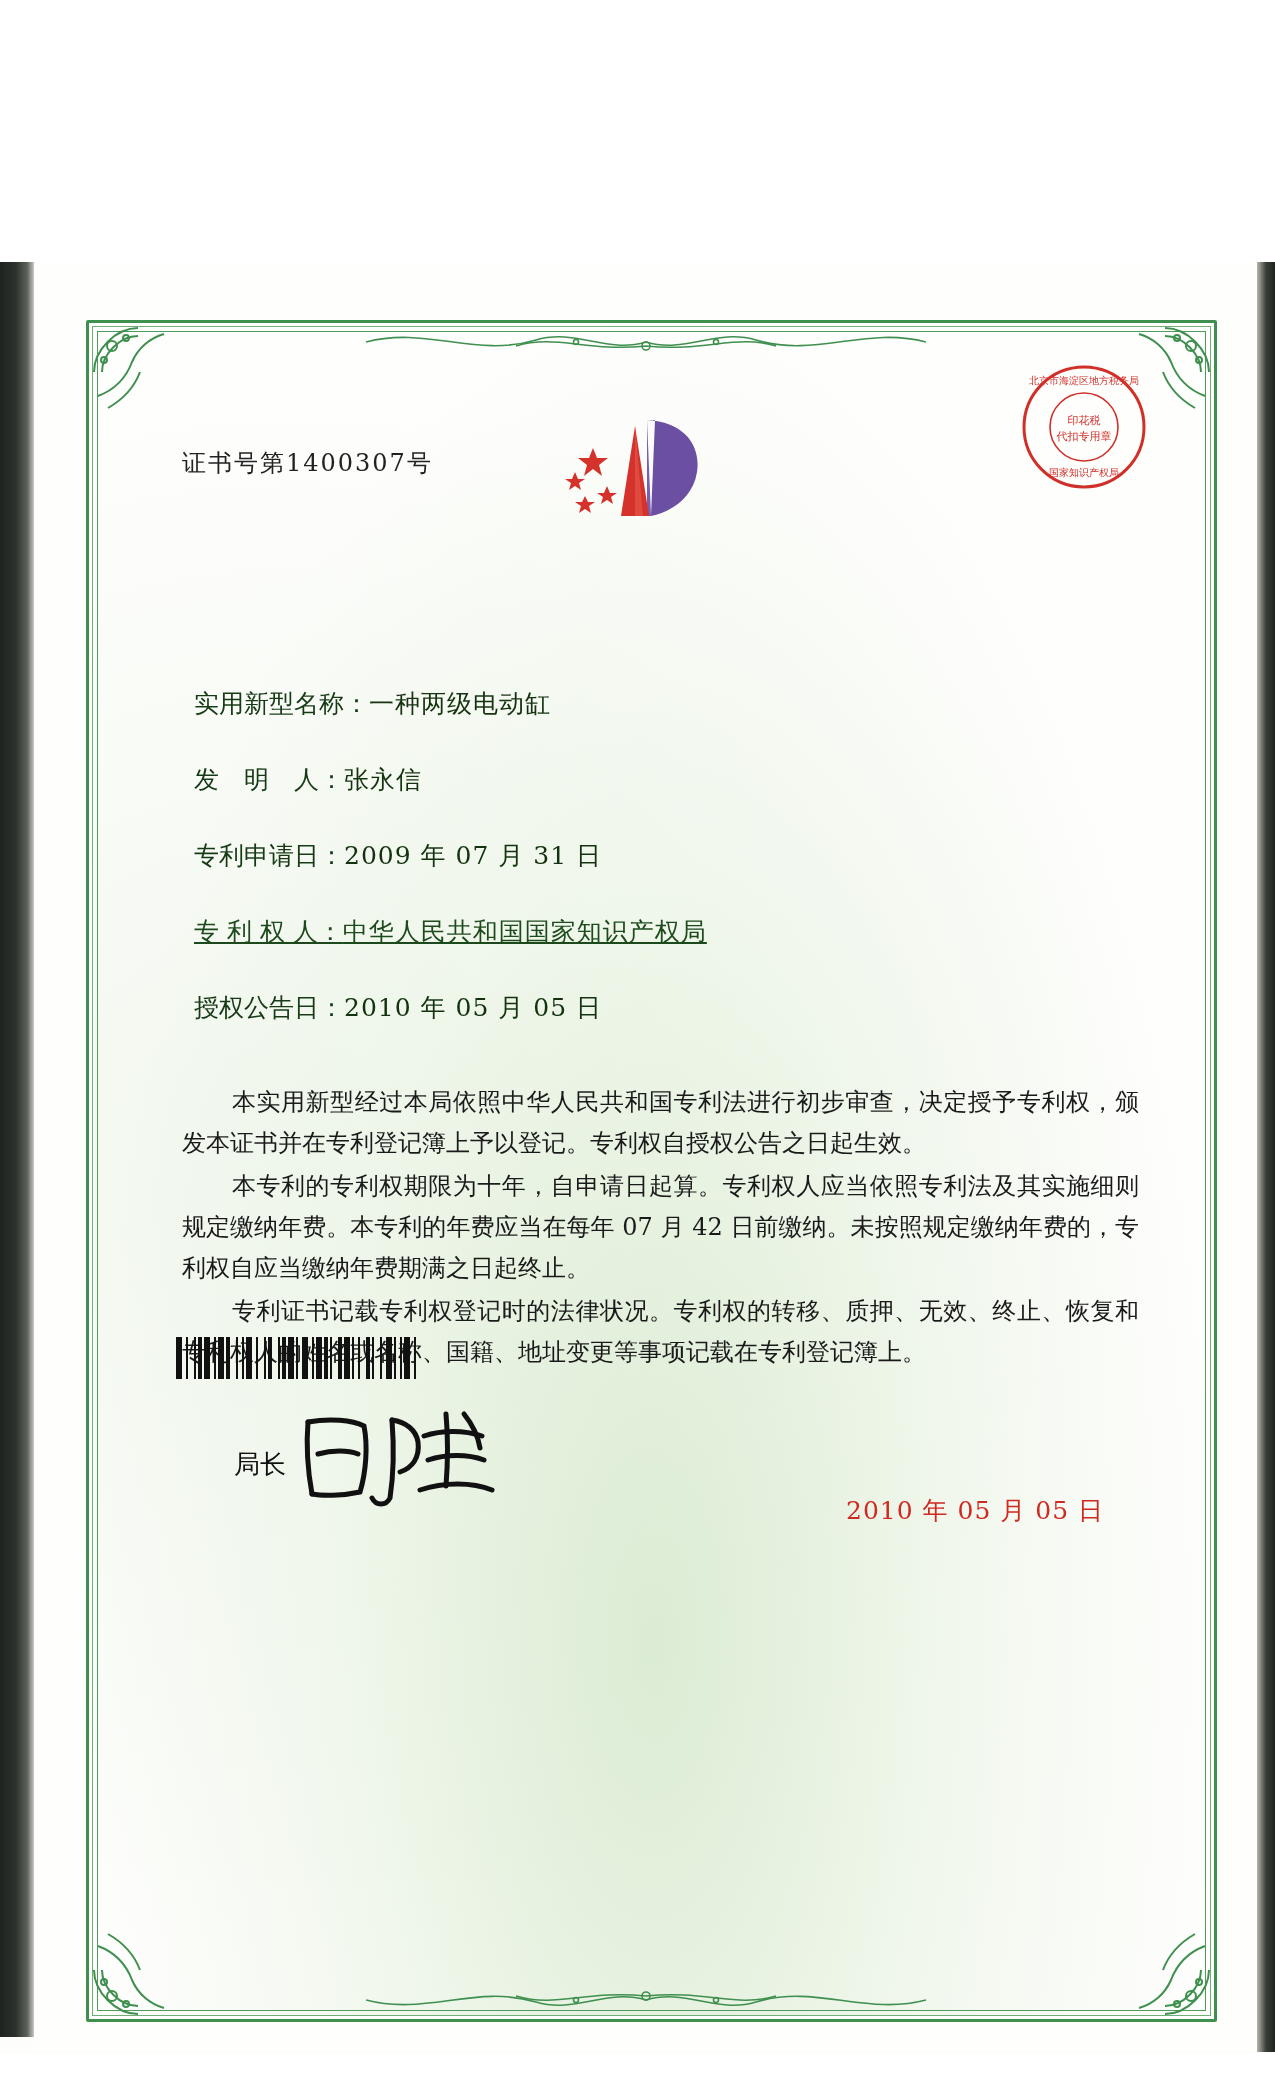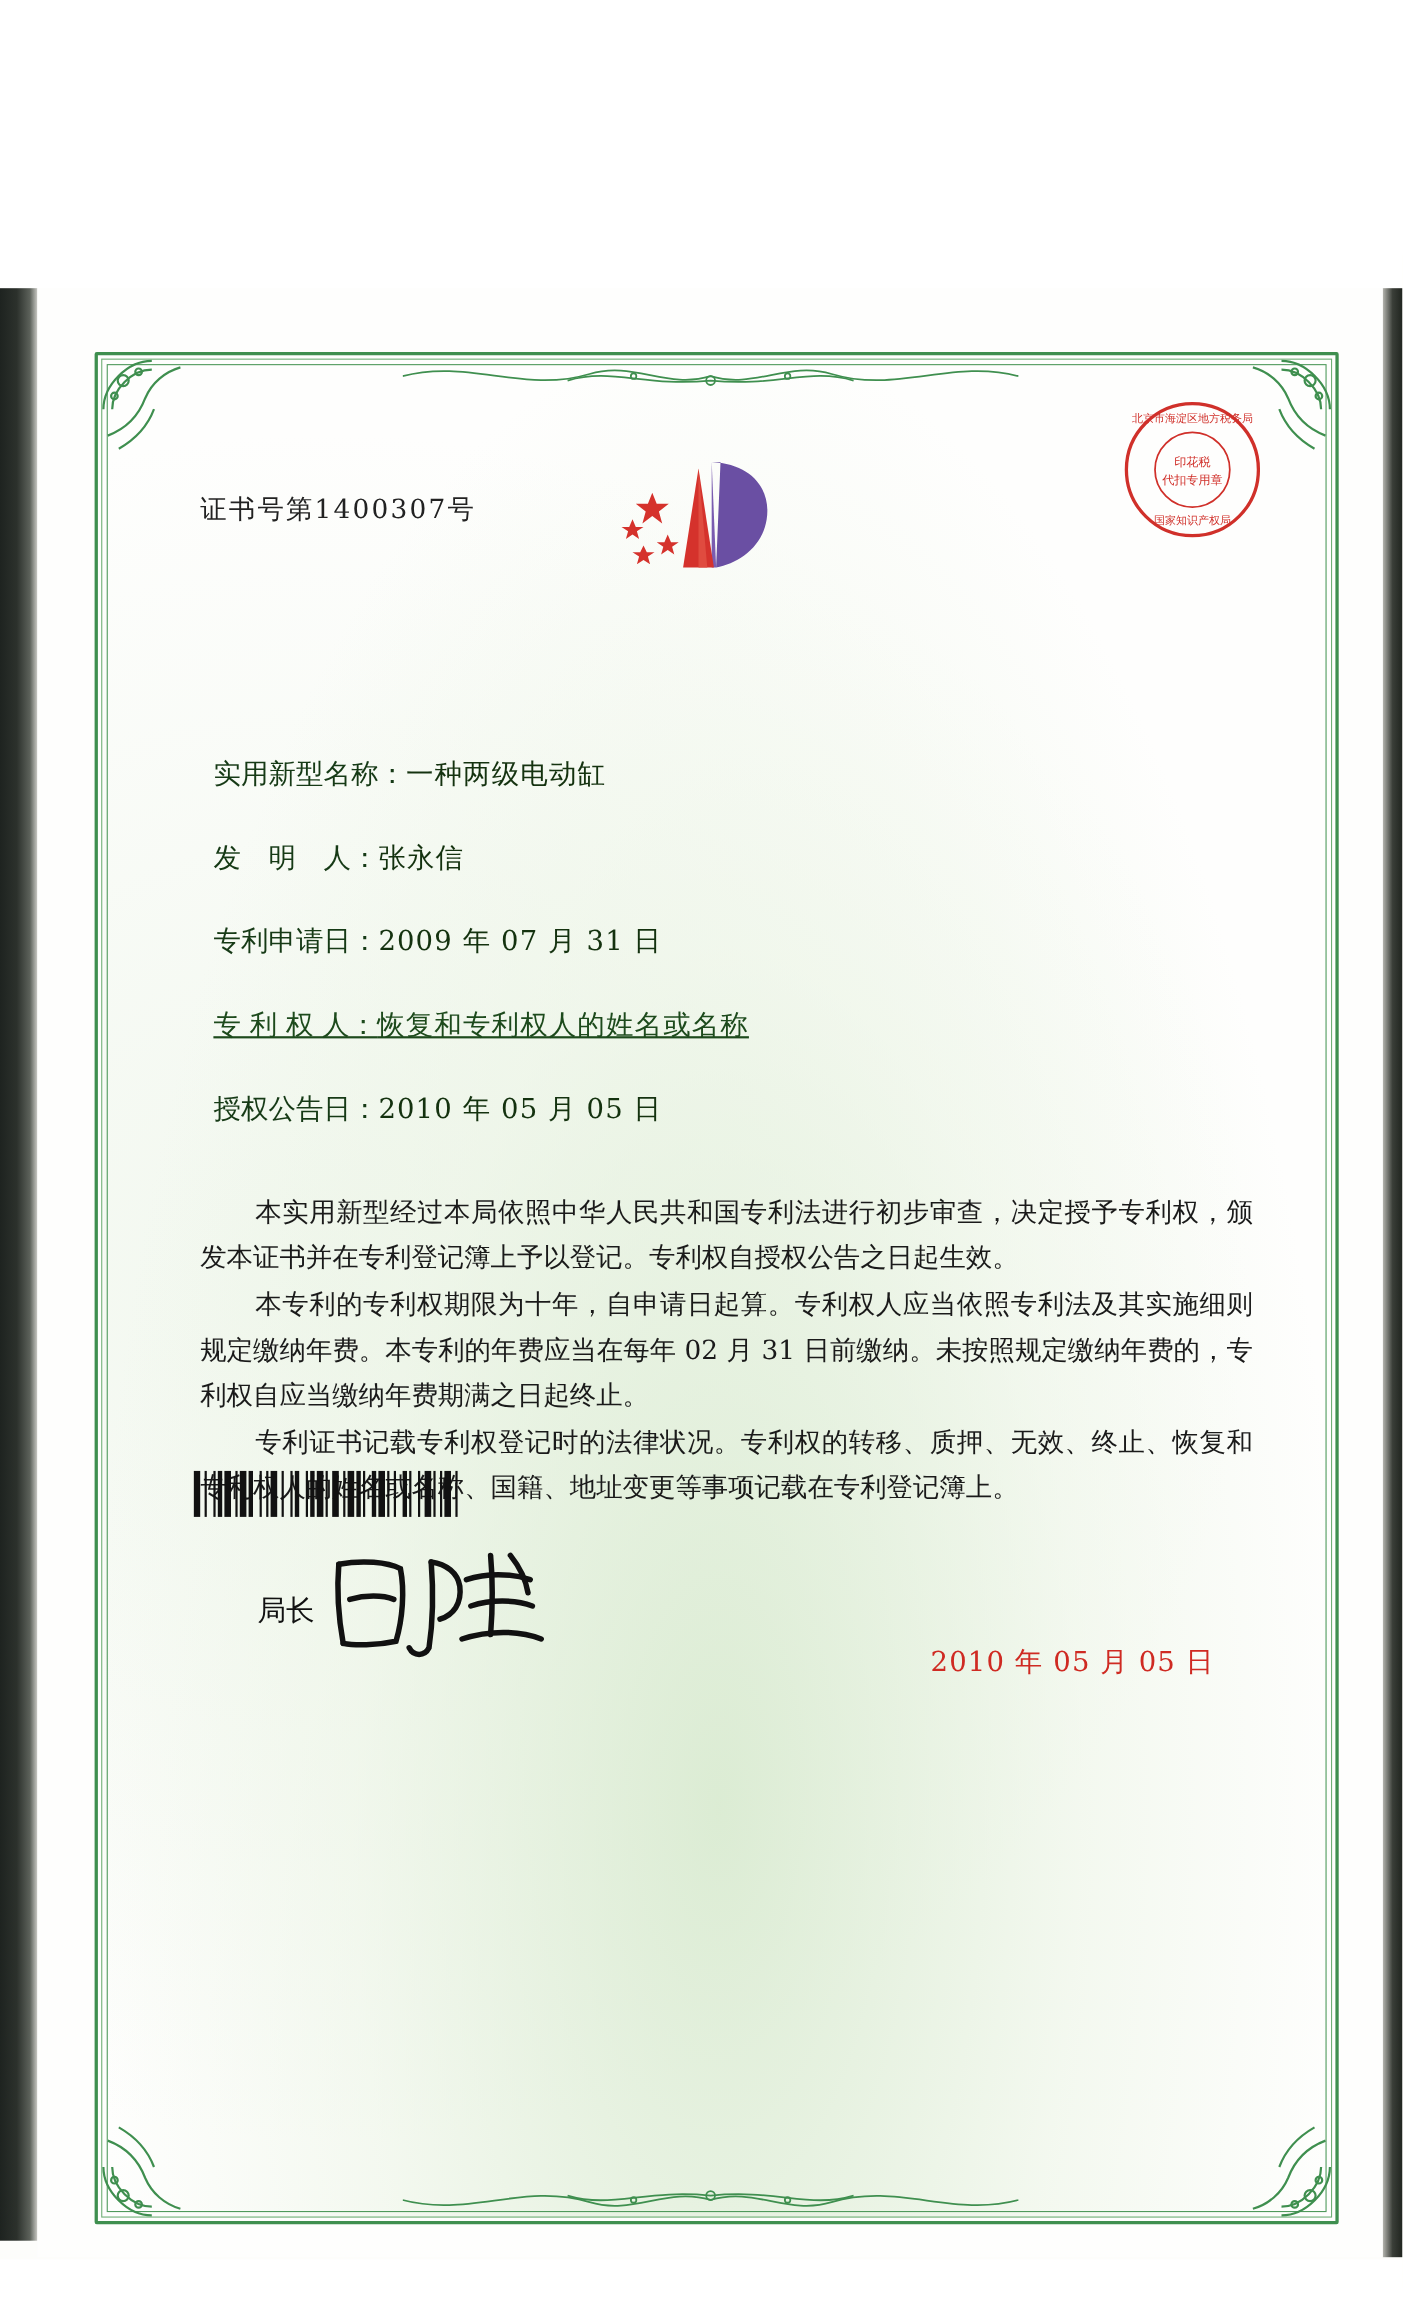--- a/index.html
+++ b/index.html
@@ -280,31 +280,31 @@
         <div class="field">
           <span class="label">发　明　人：</span>
           <span class="value">张永信</span>
         </div>
         <div class="field">
           <span class="label">专利申请日：</span>
           <span class="value">2009 年 07 月 31 日</span>
         </div>
         <div class="field green">
           <span class="label">专 利 权 人：</span>
-          <span class="value">恢复和专利权人的姓名或名称</span>
+          <span class="value">中华人民共和国国家知识产权局</span>
         </div>
         <div class="field">
           <span class="label">授权公告日：</span>
           <span class="value">2010 年 05 月 05 日</span>
         </div>
       </div>
 
       <div class="body-text">
         <p>本实用新型经过本局依照中华人民共和国专利法进行初步审查，决定授予专利权，颁发本证书并在专利登记簿上予以登记。专利权自授权公告之日起生效。</p>
-        <p>本专利的专利权期限为十年，自申请日起算。专利权人应当依照专利法及其实施细则规定缴纳年费。本专利的年费应当在每年 02 月 31 日前缴纳。未按照规定缴纳年费的，专利权自应当缴纳年费期满之日起终止。</p>
+        <p>本专利的专利权期限为十年，自申请日起算。专利权人应当依照专利法及其实施细则规定缴纳年费。本专利的年费应当在每年 07 月 42 日前缴纳。未按照规定缴纳年费的，专利权自应当缴纳年费期满之日起终止。</p>
         <p>专利证书记载专利权登记时的法律状况。专利权的转移、质押、无效、终止、恢复和专利权人的姓名或名称、国籍、地址变更等事项记载在专利登记簿上。</p>
       </div>
 
       <div class="barcode" id="barcode">
           <i style="width:6px;background:#111"></i>
           <i style="width:4px;background:transparent"></i>
           <i style="width:2px;background:#111"></i>
           <i style="width:6px;background:transparent"></i>
           <i style="width:2px;background:#111"></i>
           <i style="width:2px;background:transparent"></i>

